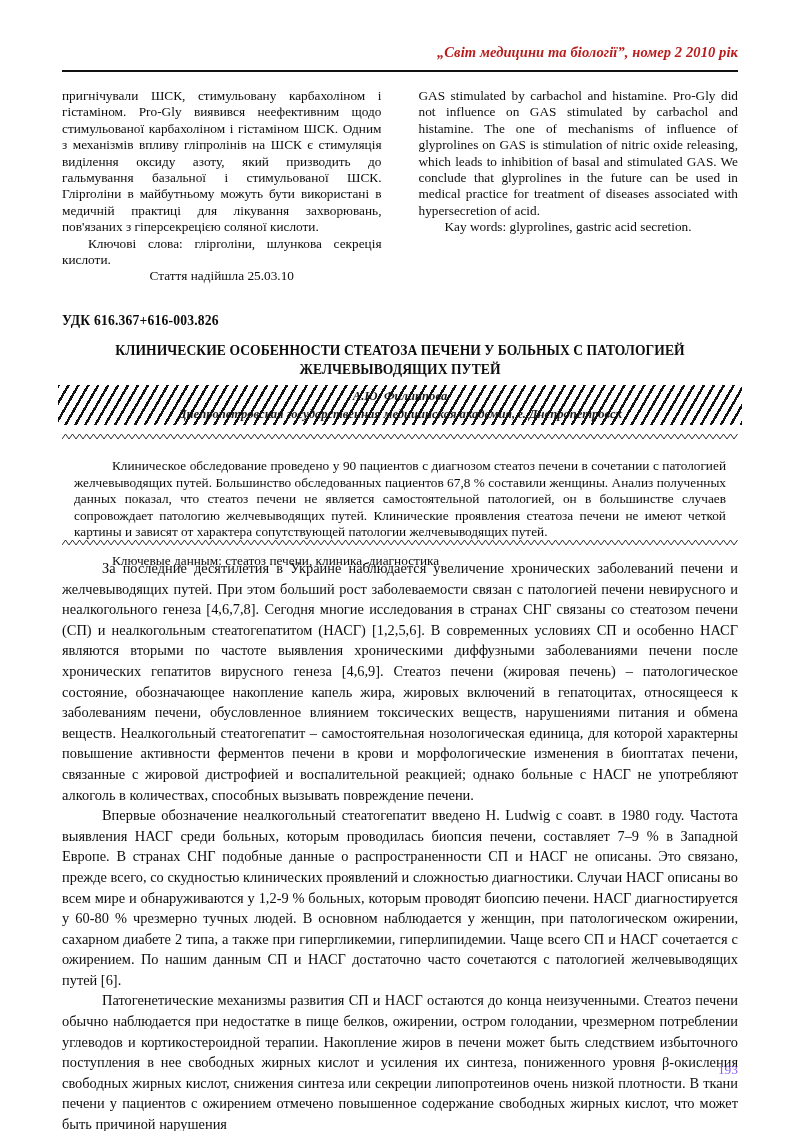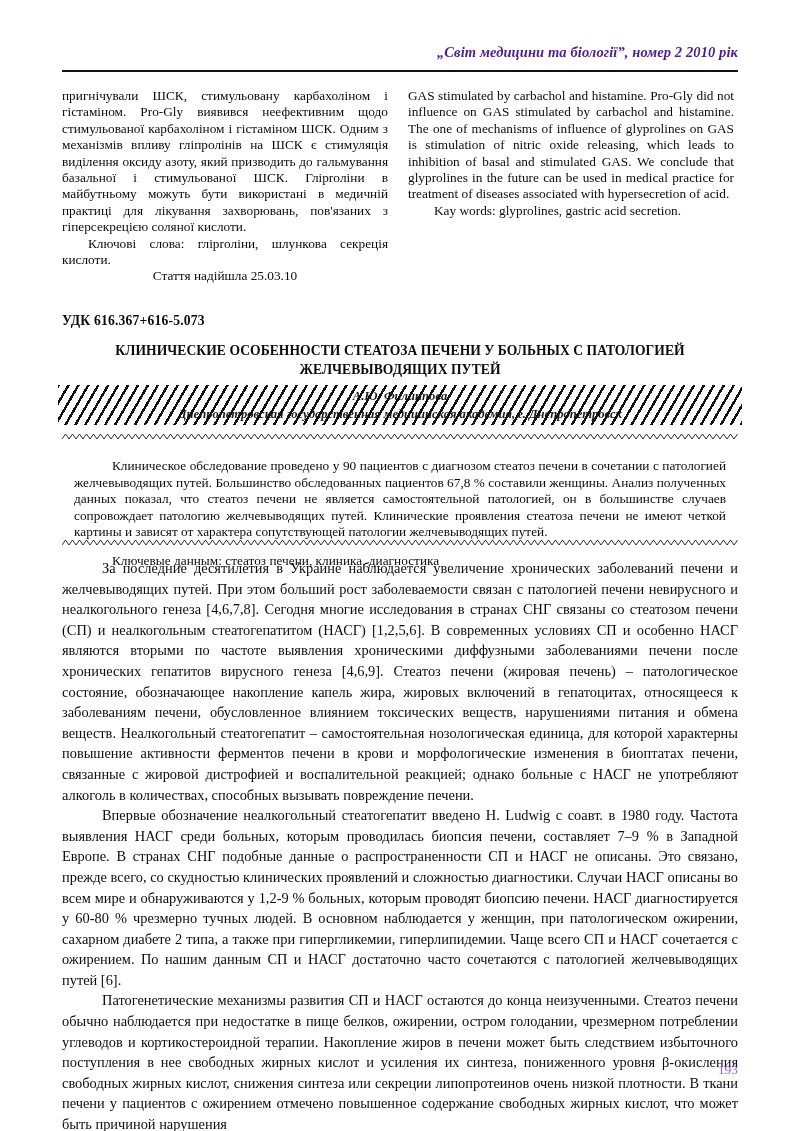--- a/index.html
+++ b/index.html
@@ -22,39 +22,39 @@
   .running-head {
     position: absolute;
     left: 62px;
     top: 44px;
     width: 676px;
     text-align: right;
     font-style: italic;
     font-weight: bold;
     font-size: 14.5px;
     letter-spacing: 0.1px;
-    color: #4c1d95;
+    color: #b91c1c;
   }
   .head-rule {
     position: absolute;
     left: 62px;
     top: 70px;
     width: 676px;
     height: 0;
     border-top: 2.2px solid #111;
   }
 
   
   .cols {
     position: absolute;
     left: 62px;
     top: 88px;
     width: 676px;
     display: flex;
-    gap: 20px;
+    gap: 37px;
   }
   .col {
     width: 326px;
   }
   .col p {
     margin: 0;
     font-size: 13.3px;
     line-height: 16.4px;
     text-align: justify;
     text-justify: inter-word;
@@ -184,21 +184,21 @@
       <p class="right">Стаття надійшла 25.03.10</p>
     </div>
 
     <div class="col">
       <p>GAS stimulated by carbachol and histamine. Pro-Gly did not influence on GAS stimulated by carbachol and histamine. The one of mechanisms of influence of glyprolines on GAS is stimulation of nitric oxide releasing, which leads to inhibition of basal and stimulated GAS. We conclude that glyprolines in the future can be used in medical practice for treatment of diseases associated with hypersecretion of acid.</p>
       <p class="indent"><span class="kw">Kay words:</span><span> glyprolines, gastric acid secretion.</span></p>
     </div>
 
   </div>
 
-  <div class="udk">УДК 616.367+616-5.073</div>
+  <div class="udk">УДК 616.367+616-003.826</div>
 
   <div class="article-title">
     <div>КЛИНИЧЕСКИЕ ОСОБЕННОСТИ СТЕАТОЗА ПЕЧЕНИ У БОЛЬНЫХ С ПАТОЛОГИЕЙ</div>
     <div>ЖЕЛЧЕВЫВОДЯЩИХ ПУТЕЙ</div>
   </div>
 
   <div class="hatch-block">
     <div class="hatch-text">
       <div>А.Ю. Филиппова</div>
       <div>Днепропетровская государственная медицинская академия, г. Днепропетровск</div>

